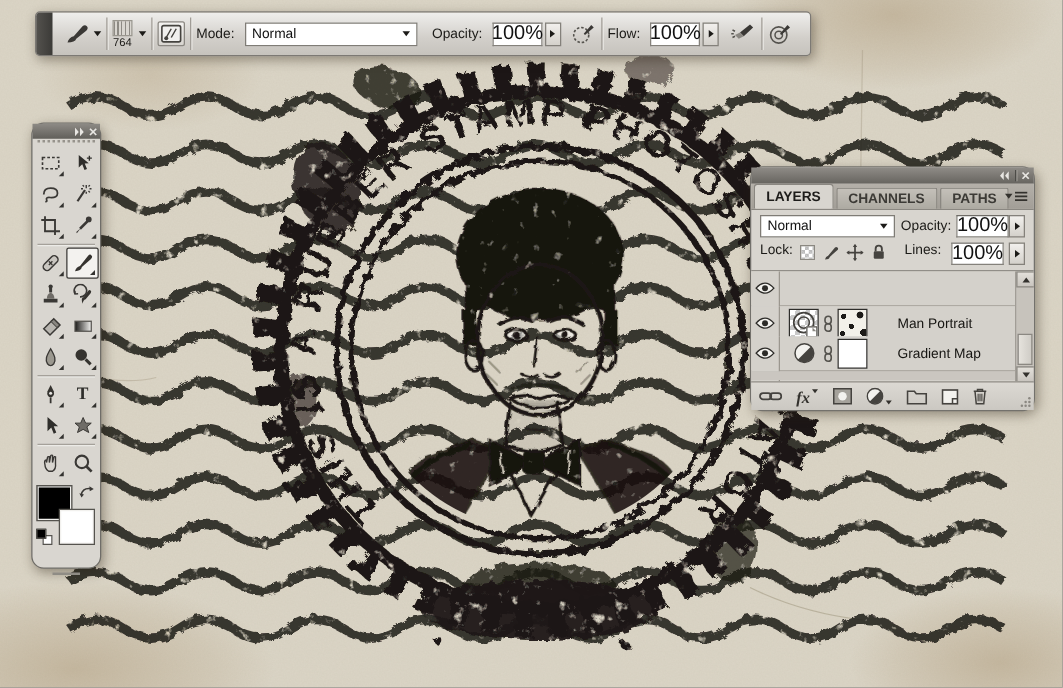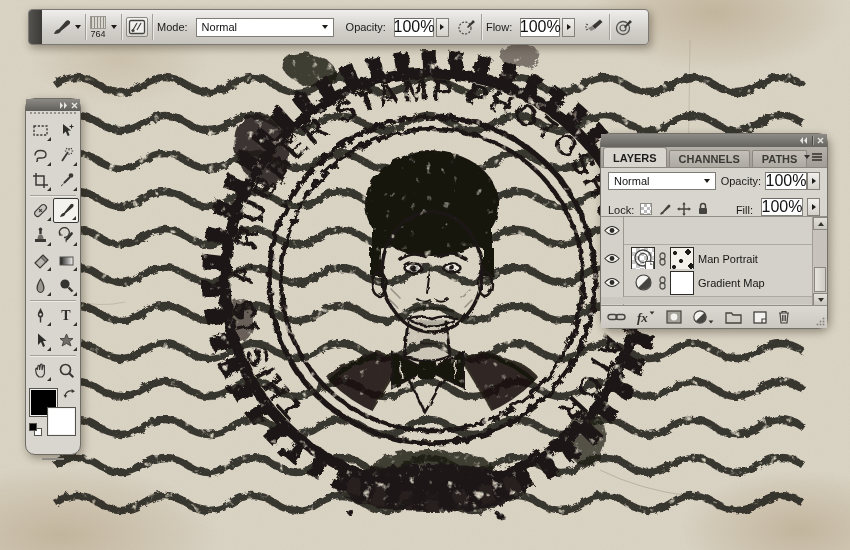--- a/index.html
+++ b/index.html
@@ -70,34 +70,34 @@
      border-bottom:1px solid #8a8781;position:relative;}
   .tab{font-size:11px;font-weight:bold;padding:0 9px;display:flex;align-items:center;}
   .tab.active{height:20px;background:#d8d5cf;color:#1d1c1a;border:1px solid #8a8781;border-bottom:none;
      border-radius:3px 3px 0 0;margin-left:2px;}
   .tab.inactive{height:17px;background:linear-gradient(#c4c0b9,#adaaa2);color:#3c3a36;
      border:1px solid #8a8781;border-bottom:none;border-radius:2px 2px 0 0;margin-left:2px;}
   .lp-menu{position:absolute;right:5px;top:6px;display:flex;align-items:center;gap:2px;}
   .lp-controls{height:26px;display:flex;align-items:center;padding:0 7px;}
   .blendbox{width:108px;height:18px;background:#fff;border:1px solid #7f7c76;display:flex;
      align-items:center;justify-content:space-between;font-size:11px;color:#111;padding:0 5px;}
-  .lp-lock{height:22px;display:flex;align-items:flex-end;padding:0 7px;gap:4px;}
+  .lp-lock{height:22px;display:flex;align-items:flex-start;padding:0 7px;gap:4px;}
   .lockico{display:flex;align-items:center;justify-content:center;width:15px;height:15px;}
   .checker-sm{width:12px;height:12px;border:1px solid #8b8881;
      background-image:linear-gradient(45deg,#bbb 25%,transparent 25%,transparent 75%,#bbb 75%),
                       linear-gradient(45deg,#bbb 25%,#fff 25%,#fff 75%,#bbb 75%);
      background-size:6px 6px;background-position:0 0,3px 3px;background-color:#fff;}
   .lp-list{position:relative;height:89px;border-top:1px solid #918e88;background:#cac6c0;overflow:hidden;}
   .lrow{position:absolute;left:0;width:212px;height:28px;background:#d4d1cb;border-bottom:1px solid #aeaaa3;
      display:flex;align-items:center;}
   .lrow .eyecell{width:23px;height:28px;border-right:1px solid #9b978f;display:flex;align-items:center;
      justify-content:center;background:#d4d1cb;flex:0 0 auto;}
   .lrow.sel .rowbody{background:#3a77c9;}
   .rowbody{flex:1;height:28px;display:flex;align-items:center;padding-left:4px;gap:4px;}
-  .lname{font-size:11px;color:#161512;margin-left:0;}
+  .lname{font-size:11px;color:#161512;margin-left:20px;}
   .lrow.sel .lname{color:#fff;font-weight:bold;}
   .thumb24{width:24px;height:24px;flex:0 0 auto;position:relative;}
   .checker{background-image:linear-gradient(45deg,#c9c9c9 25%,transparent 25%,transparent 75%,#c9c9c9 75%),
            linear-gradient(45deg,#c9c9c9 25%,#fff 25%,#fff 75%,#c9c9c9 75%);
            background-size:8px 8px;background-position:0 0,4px 4px;background-color:#fff;}
   .bordered{border:1px solid #2e2d2a;}
   .selthumb{box-shadow:0 0 0 2px #fff;}
   .maskthumb{background:
      radial-gradient(circle 3px at 4px 5px,#1d1b18 70%,transparent 71%),
      radial-gradient(circle 4px at 17px 4px,#1d1b18 70%,transparent 71%),
@@ -583,21 +583,21 @@
             <path d="M7,1 L7,13 M1,7 L13,7" stroke="#45433f" stroke-width="1.4"></path>
             <path d="M7,0 L5.3,2.5 L8.7,2.5 Z M7,14 L5.3,11.5 L8.7,11.5 Z M0,7 L2.5,5.3 L2.5,8.7 Z M14,7 L11.5,5.3 L11.5,8.7 Z" fill="#45433f"></path>
           </svg>
       </span>
       <span class="lockico">
         <svg width="12" height="14" viewBox="0 0 12 14">
             <rect x="2" y="6" width="8" height="6" rx="1" fill="#45433f"></rect>
             <path d="M3.5,6 V4 A2.5,2.5 0 0 1 8.5,4 V6" fill="none" stroke="#45433f" stroke-width="1.5"></path>
           </svg>
       </span>
-      <span class="lbl" style="margin-left:auto;margin-right:4px">Fill:</span>
+      <span class="lbl" style="margin-left:auto;margin-right:4px">Lines:</span>
       <div class="valbox" style="width:42px;height:18px">
         <span>100%</span>
       </div>
       <div class="spin" style="height:18px">
           <i></i>
         </div>
     </div>
 
     <div class="lp-list">
 

